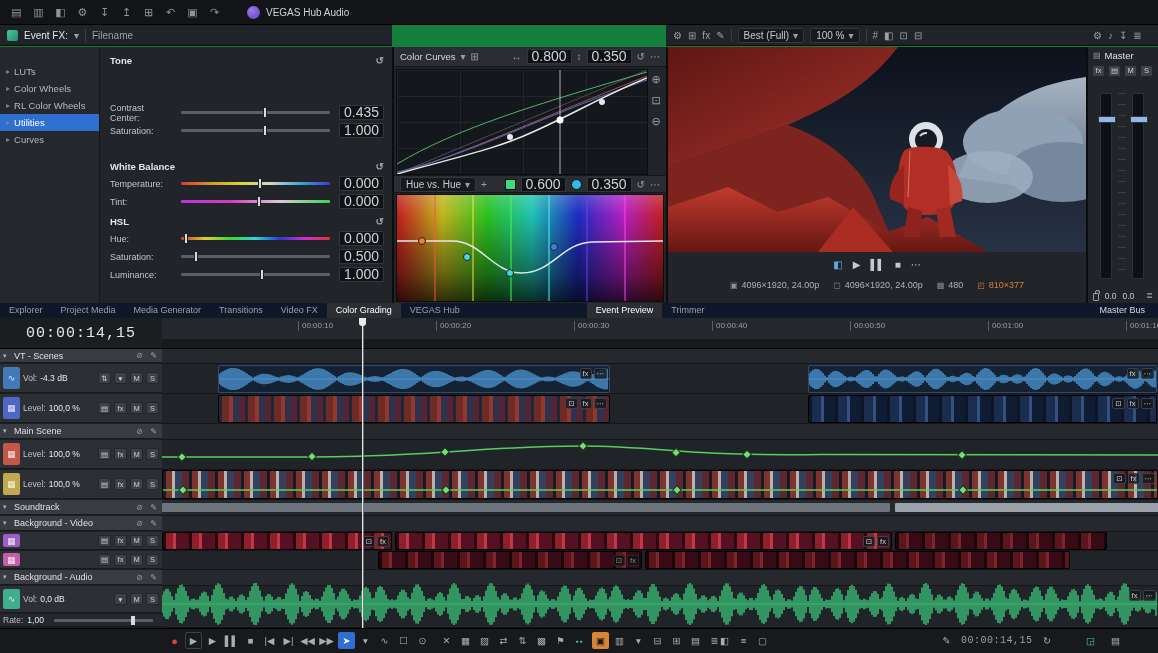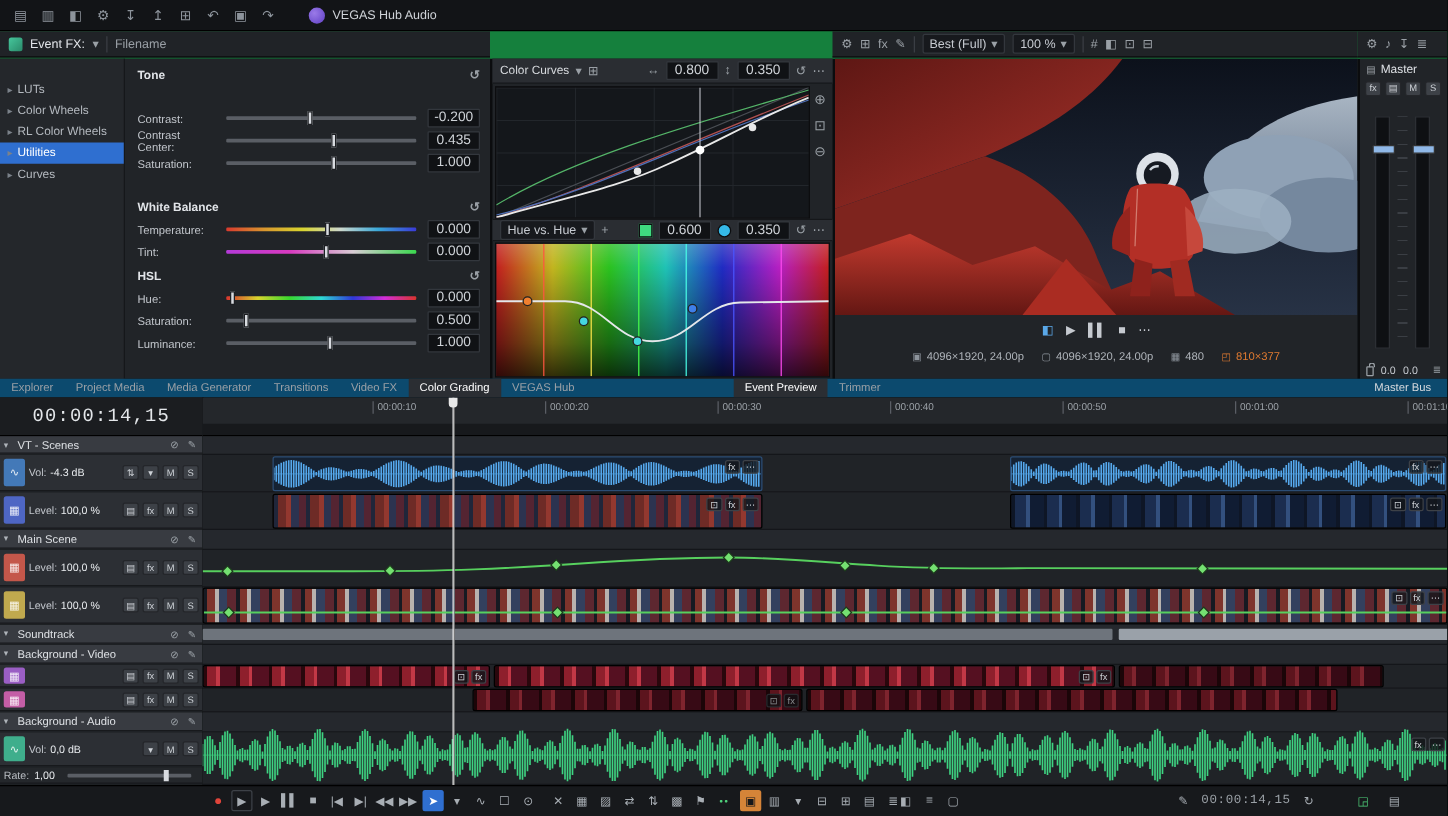--- a/index.html
+++ b/index.html
@@ -19,21 +19,21 @@
   .fxbar{position:absolute;left:0;top:25px;width:1158px;height:22px;background:#15803d}
   .fxseg{position:absolute;top:0;height:21px;background:#202327;display:flex;align-items:center;gap:6px;padding:0 7px;box-sizing:border-box;border-bottom:1px solid #0b0c0e}
   .fxico{width:11px;height:11px;border-radius:2px;background:linear-gradient(135deg,#46c79c,#2a8a6a)}
   .mini{color:#9aa0a6;font-size:10px}
   .sep{width:1px;height:13px;background:#3a3e44}
   .ddl{display:flex;align-items:center;gap:4px;background:#17191d;border:1px solid #33373d;padding:1px 5px;border-radius:2px;color:#c6cad0}
 
   
   .panel{position:absolute;background:#212428}
   .phead{height:19px;display:flex;align-items:center;gap:5px;padding:0 6px;background:#2a2d32;border-bottom:1px solid #15171a;color:#d6d9dd}
-  .vbox{background:#101215;border:1px solid #33373d;color:#cfd3d8;padding:0 4px;min-width:32px;height:13px;line-height:13px;text-align:center;font-size:11px;border-radius:1px}
+  .vbox{background:#101215;border:1px solid #33373d;color:#cfd3d8;padding:0 4px;min-width:32px;height:13px;line-height:13px;text-align:center;font-size:14px;border-radius:1px}
 
   
   .gnav{position:absolute;left:0;top:0;width:100px;bottom:0;background:#24272b;border-right:1px solid #15171a;padding-top:16px;box-sizing:border-box}
   .gitem{height:17px;display:flex;align-items:center;gap:4px;padding:0 6px;color:#b4b9bf;font-size:9.5px}
   .gitem.on{background:#2f6fd0;color:#fff}
   .gchev{font-size:8px;color:#7b828a}
   .gc{position:absolute;left:100px;top:0;right:0;bottom:0}
   .shead{position:absolute;left:10px;right:8px;height:14px;display:flex;align-items:center;font-weight:bold;color:#e2e5e9;font-size:9.5px}
   .reset{color:#9aa0a6;font-size:10px}
   .srow{position:absolute;left:10px;right:8px;height:15px;display:flex;align-items:center}
@@ -62,21 +62,21 @@
   .orange{color:#e07a30}
 
   
   .meter{position:absolute;width:12px;top:46px;bottom:24px;background:#0e1013;border:1px solid #2c2f34;box-sizing:border-box}
   .fader{position:absolute;left:-3px;top:22px;width:16px;height:5px;background:#8fb8e8;border:1px solid #333;border-radius:1px}
   .ticks{position:absolute;left:30px;width:8px;top:46px;bottom:24px;background:repeating-linear-gradient(180deg,#3a3e44 0 1px,transparent 1px 11px)}
   .lock{width:7px;height:6px;border:1px solid #9aa0a6;border-radius:1px;position:relative;margin-top:3px}
   .lock::before{content:"";position:absolute;left:1px;top:-4px;width:3px;height:3px;border:1px solid #9aa0a6;border-bottom:none;border-radius:3px 3px 0 0}
 
   
-  .tabbar{position:absolute;left:0;top:303px;width:1158px;height:15px;background:#0c4a6e;display:flex;align-items:flex-start;border-bottom:1px solid #000}
+  .tabbar{position:absolute;left:0;top:303px;width:1158px;height:15px;background:#0f172a;display:flex;align-items:flex-start;border-bottom:1px solid #000}
   .tab{padding:0 9px;height:15px;line-height:15px;color:#9aa0a6;font-size:9px}
   .tab.on{color:#fff;background:#2b2e33}
 
   
   .tl-left{position:absolute;left:0;top:318px;width:162px;height:310px;background:#1d2023;border-right:1px solid #000}
   .tc-big{position:absolute;left:0;top:0;width:162px;height:30px;background:#1b1d20;display:flex;align-items:center;justify-content:center;
           font-family:"Liberation Mono",monospace;font-size:15px;color:#e4e7ea;letter-spacing:1px;border-bottom:1px solid #000}
   .th{position:absolute;left:0;width:162px;background:#2c2f34;border-bottom:1px solid #17191c;display:flex;align-items:center;gap:3px;padding:0 3px;box-sizing:border-box}
   .th.grp{background:#383b41}
   .ci{font-size:7px;color:#aeb3b9;width:8px}
@@ -201,27 +201,20 @@
       <div class="gitem">
           <span class="gchev">▸</span>
           <span>Curves</span>
         </div>
     </div>
     <div class="gc">
       <div class="shead" style="top:6px">
           <span>Tone</span>
           <span class="sp"></span>
           <span class="reset">↺</span>
-        </div>
-      <div class="srow" style="top:40px">
-          <span class="slab">Contrast:</span>
-          <div class="sl">
-            <span class="thb" style="left:43%"></span>
-          </div>
-          <span class="vbox">-0.200</span>
         </div>
       <div class="srow" style="top:58px">
           <span class="slab">Contrast Center:</span>
           <div class="sl">
             <span class="thb" style="left:55%"></span>
           </div>
           <span class="vbox">0.435</span>
         </div>
       <div class="srow" style="top:76px">
           <span class="slab">Saturation:</span>

